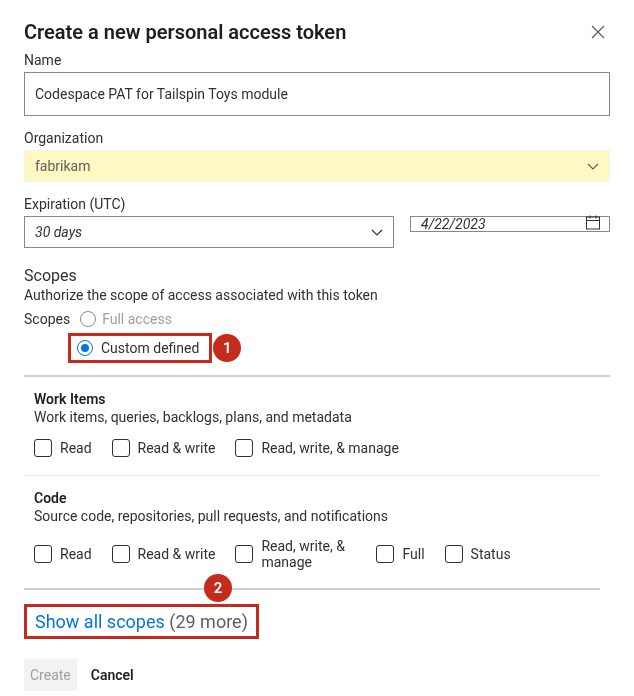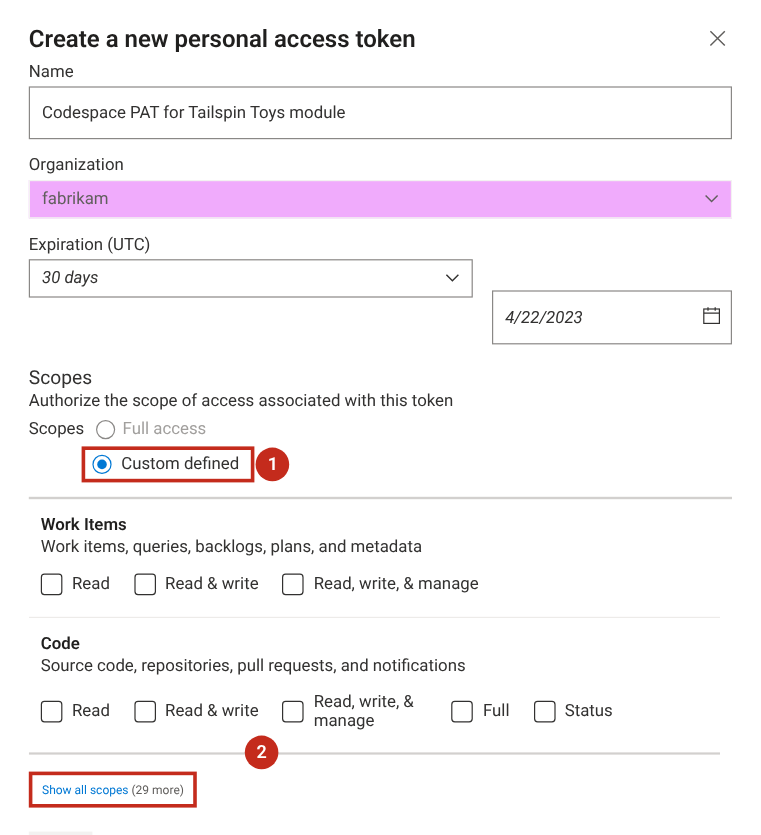--- a/index.html
+++ b/index.html
@@ -55,21 +55,21 @@
       height: 44px;
       color: #323130;
       background: #fff;
     }
     .field-group {
       margin-bottom: 14px;
     }
     .select-box {
       width: 100%;
       border: 1px solid #f3f2f1;
-      background: #f0abfc;
+      background: #fef9c3;
       padding: 6px 30px 6px 10px;
       font-size: 14px;
       height: 32px;
       color: #605e5c;
       display: flex;
       align-items: center;
       justify-content: space-between;
       position: relative;
     }
     .select-box .chevron {
@@ -107,26 +107,25 @@
     }
     .date-input-wrapper {
       width: 200px;
       position: relative;
     }
     .date-input {
       width: 100%;
       border: 1px solid #8a8886;
       padding: 6px 30px 6px 10px;
       font-size: 14px;
-      height: 45px;
+      height: 16px;
       background: #fff;
       display: flex;
       align-items: center;
       position: relative;
-      margin-top: 26px;
     }
     .date-input .cal-icon {
       position: absolute;
       right: 8px;
       top: 50%;
       transform: translateY(-50%);
     }
     .scopes-heading {
       font-size: 16px;
       color: #323130;
@@ -271,21 +270,21 @@
       margin-top: 14px;
       position: relative;
     }
     .show-all-box {
       border: 3px solid #c42b1c;
       padding: 4px 8px;
       display: inline-block;
     }
     .show-all-link {
       color: #0078d4;
-      font-size: 10px;
+      font-size: 18px;
     }
     .more-count {
       color: #605e5c;
     }
     .callout-2 {
       position: absolute;
       left: 180px;
       top: -30px;
     }
     .button-row {

